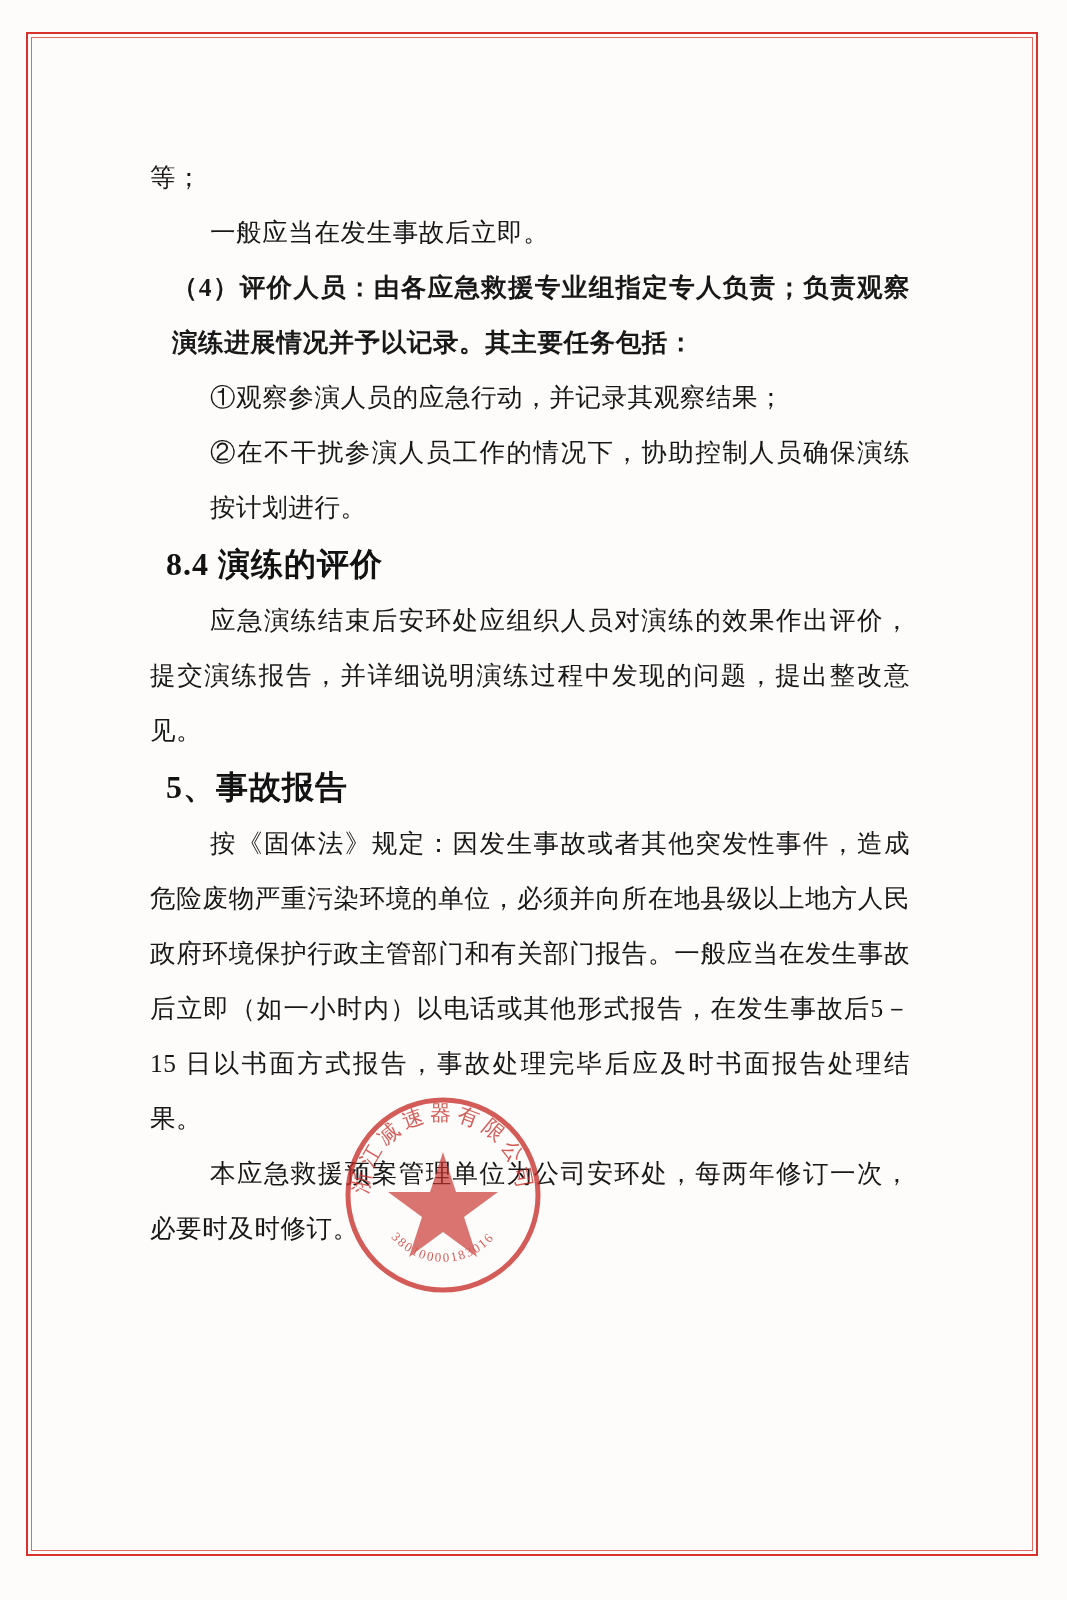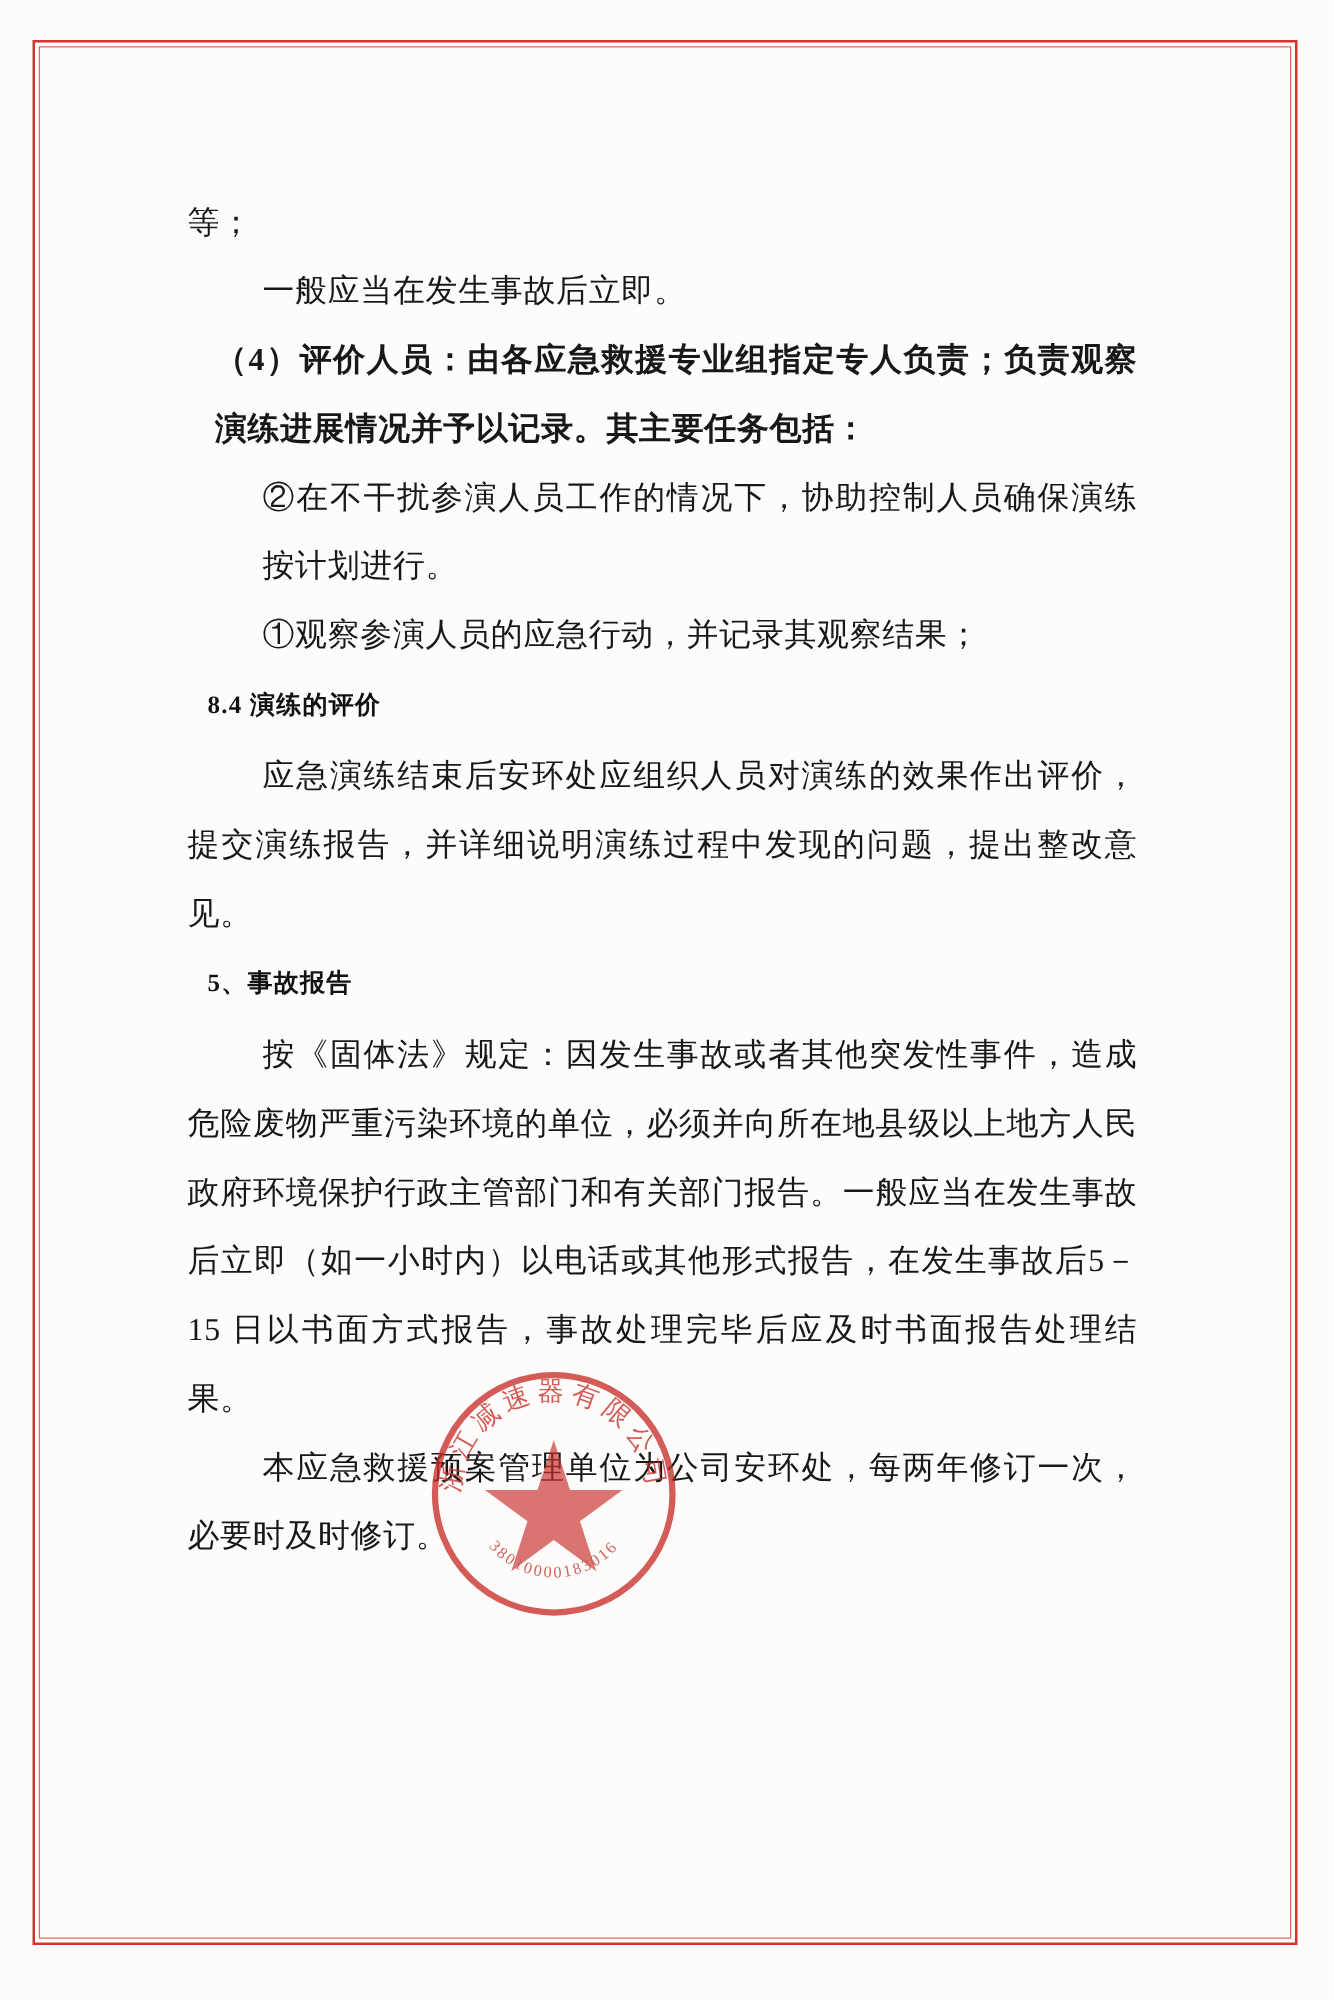--- a/index.html
+++ b/index.html
@@ -54,21 +54,21 @@
   }
   .para.indent2 {
     text-indent: 0;
     padding-left: 60px;
   }
   .para.body {
     text-indent: 60px;
     font-family: Liberation Serif, serif;
   }
   .heading {
-    font-size: 20px;
+    font-size: 32px;
     line-height: 58px;
     color: #121212;
     font-weight: bold;
     letter-spacing: 1px;
     margin: 0;
     font-family: "Liberation Serif", "DejaVu Serif", serif;
   }
   .heading.h-sub {
     padding-left: 16px;
   }
@@ -99,23 +99,23 @@
   <div class="red-frame inner"></div>
 
   <div class="content">
 
     <p class="para">等；</p>
 
     <p class="para indent2">一般应当在发生事故后立即。</p>
 
     <p class="para indent1">（4）评价人员：由各应急救援专业组指定专人负责；负责观察演练进展情况并予以记录。其主要任务包括：</p>
 
+    <p class="para indent2">①观察参演人员的应急行动，并记录其观察结果；</p>
+
     <p class="para indent2">②在不干扰参演人员工作的情况下，协助控制人员确保演练按计划进行。</p>
-
-    <p class="para indent2">①观察参演人员的应急行动，并记录其观察结果；</p>
 
 
     <h2 class="heading h-sub">8.4 演练的评价</h2>
     <p class="para body">应急演练结束后安环处应组织人员对演练的效果作出评价，提交演练报告，并详细说明演练过程中发现的问题，提出整改意见。</p>
 
     <h2 class="heading h-main">5、事故报告</h2>
     <p class="para body">按《固体法》规定：因发生事故或者其他突发性事件，造成危险废物严重污染环境的单位，必须并向所在地县级以上地方人民政府环境保护行政主管部门和有关部门报告。一般应当在发生事故后立即（如一小时内）以电话或其他形式报告，在发生事故后5－15 日以书面方式报告，事故处理完毕后应及时书面报告处理结果。</p>
 
     <p class="para body">本应急救援预案管理单位为公司安环处，每两年修订一次，必要时及时修订。</p>
 

